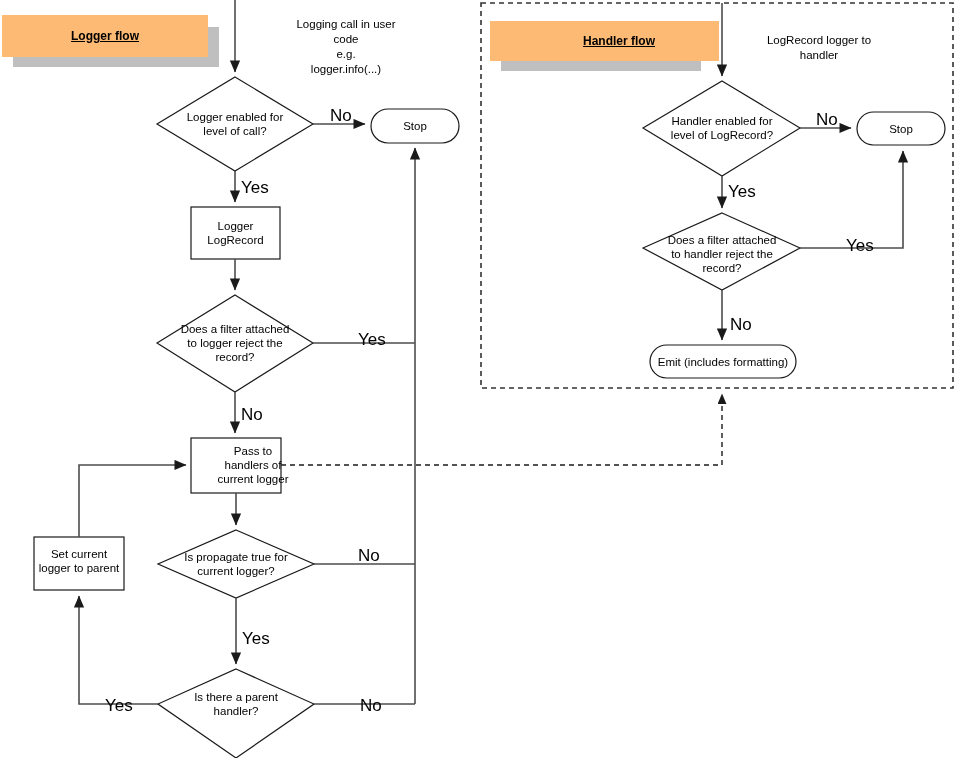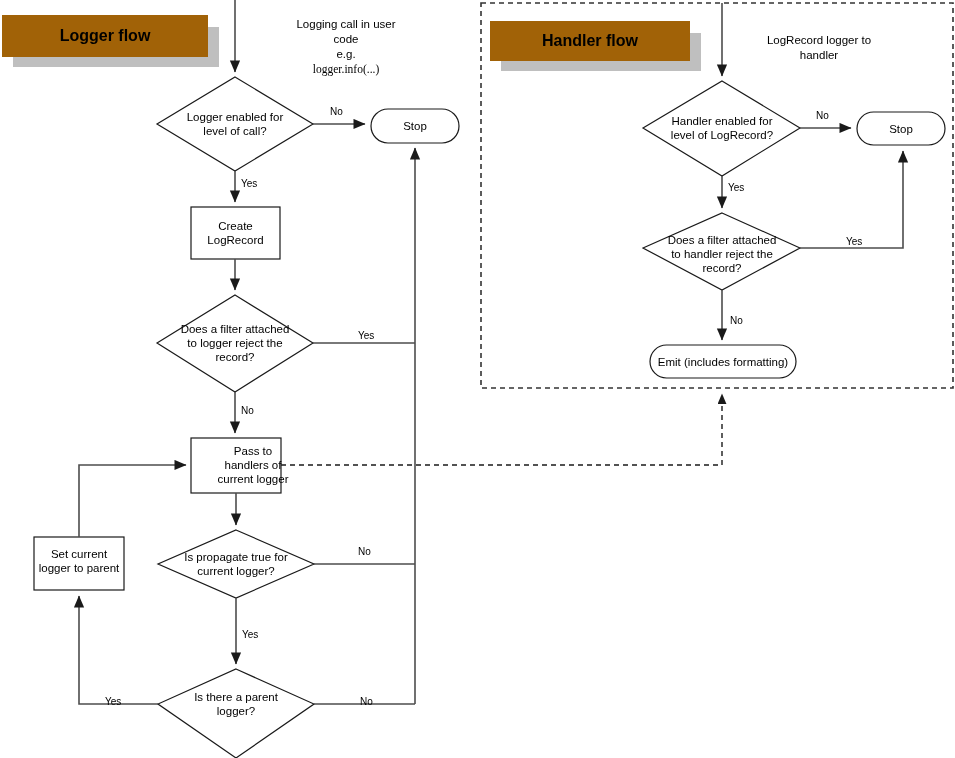--- a/index.html
+++ b/index.html
@@ -1,25 +1,25 @@
 <!DOCTYPE html>
 <html><head>
 <meta charset="utf-8">
 <style>
   html,body{margin:0;padding:0;background:#ffffff;}
   #stage{position:relative;width:955px;height:758px;background:#ffffff;
          font-family:"Liberation Sans","DejaVu Sans",sans-serif;overflow:hidden;}
   svg#wires{position:absolute;left:0;top:0;width:955px;height:758px;}
-  .banner{position:absolute;background:#a16207;display:flex;align-items:center;
-          justify-content:center;font-weight:bold;font-size:16px;color:#000;z-index:3;}
+  .banner{position:absolute;background:#fdba74;display:flex;align-items:center;
+          justify-content:center;font-weight:bold;font-size:12px;color:#000;z-index:3;text-decoration:underline;}
   .banner-shadow{position:absolute;background:#bfbfbf;z-index:2;}
   .nodelabel{position:absolute;text-align:center;font-size:11.5px;color:#000;
              line-height:14px;z-index:4;pointer-events:none;}
-  .edgelabel{position:absolute;font-size:10px;color:#000;z-index:4;white-space:nowrap;}
-  .mono{font-family:Liberation Serif, serif;font-size:11.5px;}
+  .edgelabel{position:absolute;font-size:17px;color:#000;z-index:4;white-space:nowrap;}
+  .mono{font-family:Liberation Sans, sans-serif;font-size:11.5px;}
   .floattext{position:absolute;text-align:center;font-size:11.5px;line-height:15px;color:#000;z-index:4;}
 </style>
 </head>
 <body>
 
 <div id="stage">
 
   <svg id="wires" viewBox="0 0 955 758" xmlns="http://www.w3.org/2000/svg">
     <defs>
       <marker id="arr" markerWidth="9" markerHeight="9" refX="7.2" refY="3.2" orient="auto" markerUnits="strokeWidth">
@@ -95,42 +95,42 @@
       <line x1="722" y1="290" x2="722" y2="340" marker-end="url(#arr)"></line>
 
       <rect x="650" y="345" width="146" height="33" rx="16.5" ry="16.5" stroke="#1a1a1a" stroke-width="1.2" fill="#ffffff"></rect>
     </g>
   </svg>
 
   <div class="banner-shadow" style="left:13px;top:27px;width:206px;height:40px;"></div>
   <div class="banner" style="left:2px;top:15px;width:206px;height:42px;">Logger flow</div>
 
   <div class="banner-shadow" style="left:501px;top:33px;width:200px;height:38px;"></div>
-  <div class="banner" style="left:490px;top:21px;width:200px;height:40px;">Handler flow</div>
+  <div class="banner" style="left:490px;top:21px;width:200px;height:40px;padding-left:29px;">Handler flow</div>
 
   <div class="floattext" style="left:256px;top:17px;width:180px;">
     <div>Logging call in user</div>
     <div>code</div>
     <div>e.g.</div>
     <div class="mono">logger.info(...)</div>
   </div>
 
   <div class="nodelabel" style="left:157px;top:110px;width:156px;">
     <div>Logger enabled for</div>
     <div>level of call?</div>
   </div>
 
   <div class="nodelabel" style="left:371px;top:119px;width:88px;">Stop</div>
 
   <div class="edgelabel" style="left:330px;top:106px;">No</div>
 
   <div class="edgelabel" style="left:241px;top:178px;">Yes</div>
 
   <div class="nodelabel" style="left:191px;top:219px;width:89px;">
-    <div>Create</div>
+    <div>Logger</div>
     <div>LogRecord</div>
   </div>
 
   <div class="nodelabel" style="left:150px;top:322px;width:170px;">
     <div>Does a filter attached</div>
     <div>to logger reject the</div>
     <div>record?</div>
   </div>
 
   <div class="edgelabel" style="left:358px;top:330px;">Yes</div>
@@ -152,21 +152,21 @@
 
   <div class="edgelabel" style="left:242px;top:629px;">Yes</div>
 
   <div class="nodelabel" style="left:30px;top:547px;width:98px;">
     <div>Set current</div>
     <div>logger to parent</div>
   </div>
 
   <div class="nodelabel" style="left:158px;top:690px;width:156px;">
     <div>Is there a parent</div>
-    <div>logger?</div>
+    <div>handler?</div>
   </div>
 
   <div class="edgelabel" style="left:105px;top:696px;">Yes</div>
 
   <div class="edgelabel" style="left:360px;top:696px;">No</div>
 
   <div class="floattext" style="left:729px;top:33px;width:180px;">
     <div>LogRecord logger to</div>
     <div>handler</div>
   </div>

